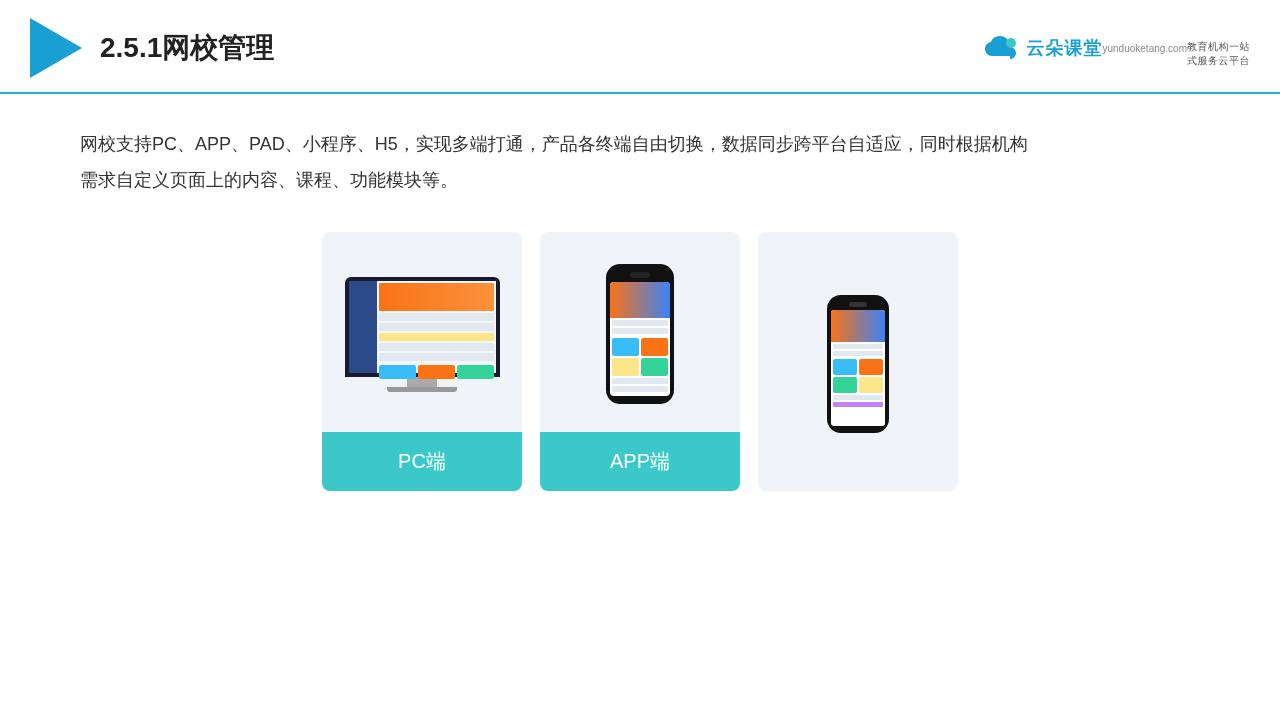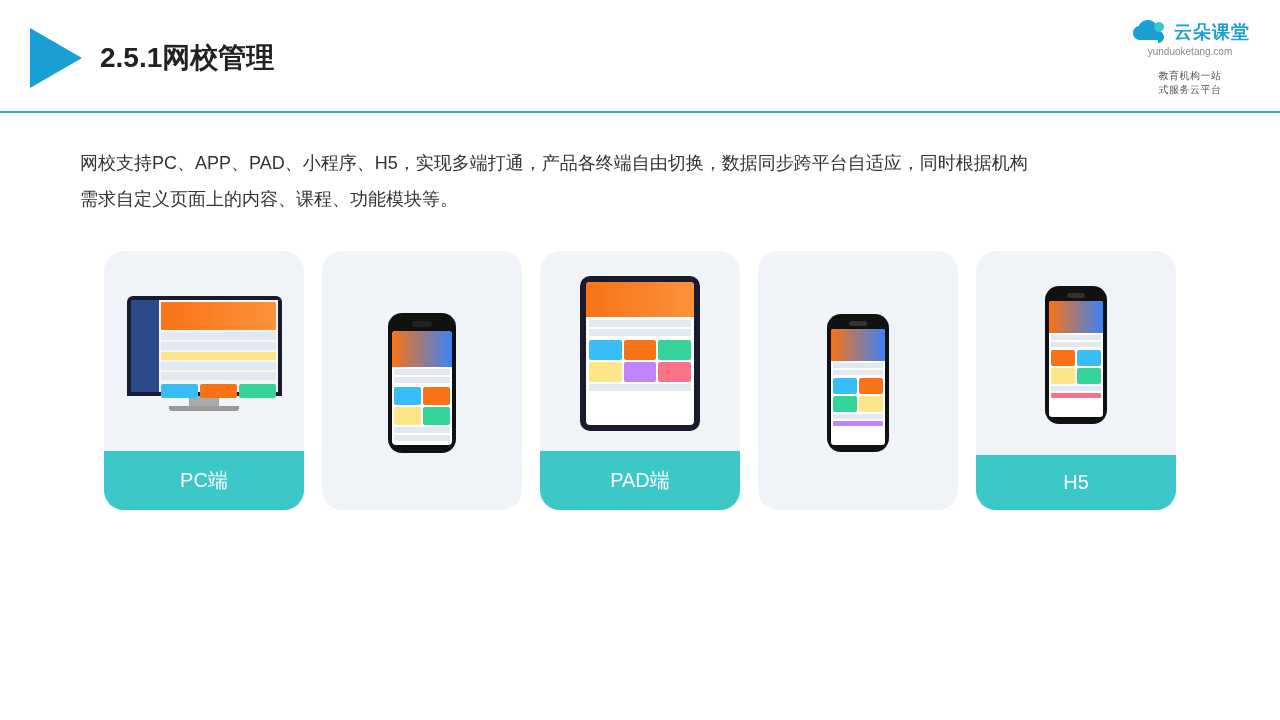--- a/index.html
+++ b/index.html
@@ -36,21 +36,21 @@
       font-weight: bold;
       color: #222;
     }
     .header-right {
       display: flex;
       align-items: center;
       gap: 10px;
     }
     .brand-logo {
       display: flex;
-      flex-direction: column;
+      flex-direction: row;
       align-items: center;
     }
     .brand-cloud {
       display: flex;
       align-items: center;
       gap: 6px;
     }
     .cloud-icon-svg {
       width: 38px;
       height: 28px;
@@ -86,21 +86,21 @@
     .cards-section {
       display: flex;
       gap: 18px;
       padding: 24px 60px 0 60px;
       justify-content: center;
     }
 
     .device-card {
       width: 200px;
       background: #f0f4f8;
-      border-radius: 20px;
+      border-radius: 8px;
       overflow: hidden;
       display: flex;
       flex-direction: column;
     }
 
     .device-image-area {
       flex: 1;
       display: flex;
       align-items: center;
       justify-content: center;
@@ -363,45 +363,23 @@
               <div style="height:18px;background:#f97316;border-radius:2px;"></div>
               <div style="height:18px;background:#fde68a;border-radius:2px;"></div>
               <div style="height:18px;background:#34d399;border-radius:2px;"></div>
             </div>
             <div class="phone-row"></div>
             <div class="phone-row"></div>
           </div>
         </div>
       </div>
     </div>
+    <div class="device-label">APP端</div>
   </div>
 
-  <div class="device-card">
-    <div class="device-image-area">
-      <div class="pad-mockup">
-        <div class="pad-screen">
-          <div class="pad-banner"></div>
-          <div class="pad-content">
-            <div class="pad-row"></div>
-            <div class="pad-row"></div>
-            <div class="pad-grid">
-              <div class="pad-cell" style="background:#38bdf8;"></div>
-              <div class="pad-cell" style="background:#f97316;"></div>
-              <div class="pad-cell" style="background:#34d399;"></div>
-              <div class="pad-cell" style="background:#fde68a;"></div>
-              <div class="pad-cell" style="background:#c084fc;"></div>
-              <div class="pad-cell" style="background:#fb7185;"></div>
-            </div>
-            <div class="pad-row"></div>
-          </div>
-        </div>
-      </div>
-    </div>
-    <div class="device-label">PAD端</div>
-  </div>
 
   <div class="device-card">
     <div class="device-image-area">
       <div class="mini-phone">
         <div class="mini-phone-notch"></div>
         <div class="mini-phone-screen">
           <div style="width:100%;height:32px;background:linear-gradient(90deg,#f97316,#3b82f6);"></div>
           <div style="padding:2px;display:flex;flex-direction:column;gap:2px;">
             <div style="height:5px;background:#e2e8f0;border-radius:1px;"></div>
             <div style="height:5px;background:#e2e8f0;border-radius:1px;"></div>
@@ -412,37 +390,14 @@
               <div style="height:16px;background:#fde68a;border-radius:2px;"></div>
             </div>
             <div style="height:5px;background:#e2e8f0;border-radius:1px;"></div>
             <div style="height:5px;background:#c084fc;border-radius:1px;"></div>
           </div>
         </div>
       </div>
     </div>
   </div>
 
-  <div class="device-card">
-    <div class="device-image-area">
-      <div class="mini-phone">
-        <div class="mini-phone-notch"></div>
-        <div class="mini-phone-screen">
-          <div style="width:100%;height:32px;background:linear-gradient(90deg,#f97316,#3b82f6);"></div>
-          <div style="padding:2px;display:flex;flex-direction:column;gap:2px;">
-            <div style="height:5px;background:#e2e8f0;border-radius:1px;"></div>
-            <div style="height:5px;background:#e2e8f0;border-radius:1px;"></div>
-            <div style="display:grid;grid-template-columns:1fr 1fr;gap:2px;margin-top:1px;">
-              <div style="height:16px;background:#f97316;border-radius:2px;"></div>
-              <div style="height:16px;background:#38bdf8;border-radius:2px;"></div>
-              <div style="height:16px;background:#fde68a;border-radius:2px;"></div>
-              <div style="height:16px;background:#34d399;border-radius:2px;"></div>
-            </div>
-            <div style="height:5px;background:#e2e8f0;border-radius:1px;"></div>
-            <div style="height:5px;background:#fb7185;border-radius:1px;"></div>
-          </div>
-        </div>
-      </div>
-    </div>
-    <div class="device-label">H5</div>
-  </div>
 
 </div>
 
 </body></html>

